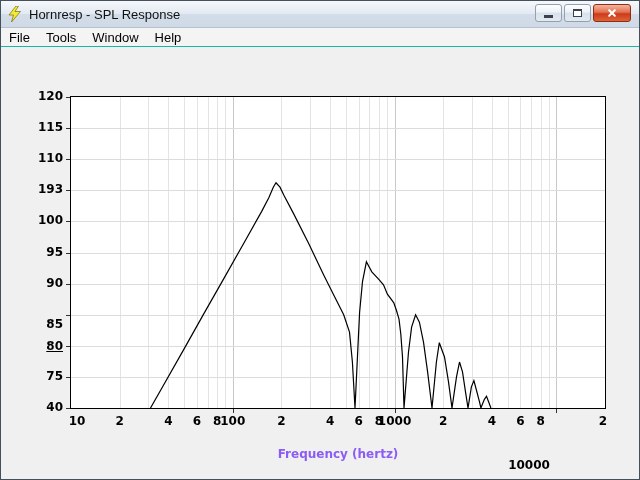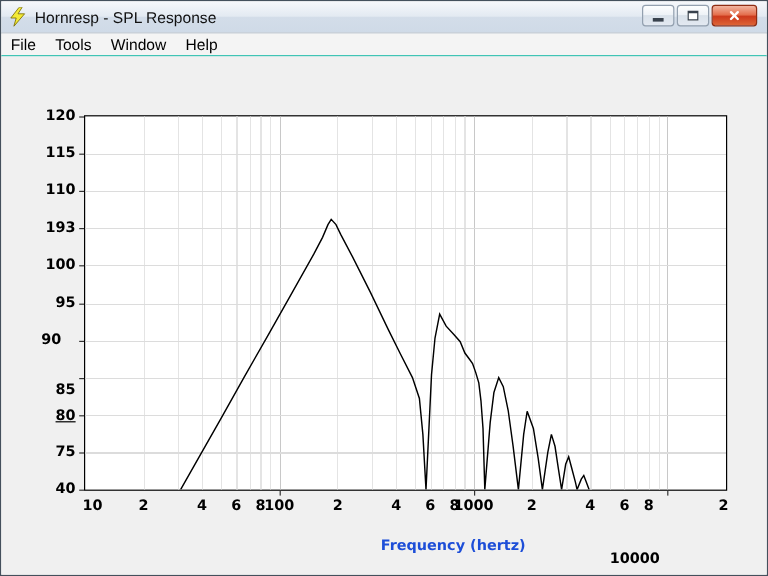--- a/index.html
+++ b/index.html
@@ -15,33 +15,33 @@
   .btn{height:18px;border-radius:3px;margin-left:2px;display:flex;align-items:center;justify-content:center;box-sizing:border-box;cursor:default;}
   .btn.minmax{width:27px;background:linear-gradient(#fdfefe,#eef2f7 45%,#d9e1ea 50%,#e3e9f1);border:1px solid #93a0af;}
   .btn.closeb{width:38px;background:linear-gradient(#f2b5a0,#e4704e 45%,#cd3a1c 55%,#dd6436);border:1px solid #8e2d14;}
   .glyph-min{width:9px;height:3px;background:#39424d;margin-top:7px;}
   .glyph-max{width:9px;height:8px;border:1px solid #39424d;border-top-width:2px;box-sizing:border-box;background:#fff;}
   .glyph-x{position:relative;width:12px;height:12px;}
   .glyph-x::before,.glyph-x::after{content:"";position:absolute;left:1px;top:5px;width:10px;height:2px;background:#fff;border-radius:1px;}
   .glyph-x::before{transform:rotate(45deg);}
   .glyph-x::after{transform:rotate(-45deg);}
   
-  .menubar{position:absolute;left:0;top:27px;width:100%;height:18px;background:#f4f4f4;border-bottom:1px solid #14b8a6;display:flex;align-items:center;}
+  .menubar{position:absolute;left:0;top:27px;width:100%;height:18px;background:#f4f4f4;border-bottom:6px solid #14b8a6;display:flex;align-items:center;}
   .menu-item{font-size:13px;color:#000;padding:1px 8px;white-space:nowrap;}
   
   .client{position:absolute;left:0;top:46px;width:100%;height:432px;background:#f0f0f0;}
   .chart-title{position:absolute;left:0;top:18px;width:100%;text-align:center;
     font-family:"DejaVu Sans",sans-serif;font-size:12px;font-weight:bold;color:#000;white-space:pre;}
   .plot{position:absolute;left:69px;top:49px;width:534px;height:311px;border:1px solid #000;background:#fff;}
   .ylab{position:absolute;width:44px;text-align:right;font-family:"DejaVu Sans",sans-serif;font-size:12px;font-weight:bold;color:#000;}
   .xlab{position:absolute;text-align:center;font-family:"DejaVu Sans",sans-serif;font-size:12px;font-weight:bold;color:#000000;transform:translateX(-50%);white-space:nowrap;}
   .ytick{position:absolute;width:4px;height:1px;background:#333;}
   .xtick{position:absolute;width:1px;height:4px;background:#333;}
-  .axis-title{position:absolute;left:237px;top:400px;width:200px;text-align:right;
-    font-family:"DejaVu Sans",sans-serif;font-size:12px;font-weight:bold;color:#1d4ed8;}
+  .axis-title{position:absolute;left:237px;top:400px;width:200px;text-align:center;
+    font-family:"DejaVu Sans",sans-serif;font-size:12px;font-weight:bold;color:#8b5cf6;}
 </style>
 </head>
 <body>
 
 <div class="window">
 
   <div class="titlebar">
     <span class="app-icon">
       <svg width="16" height="16" viewBox="0 0 16 16">
         <polygon points="9,0 2,9 6.5,9 4.5,16 13.5,5.5 8,5.5 11.5,0" fill="#f3ea36" stroke="#7a6c00" stroke-width="0.7"></polygon>
@@ -117,21 +117,21 @@
       <div class="ylab" style="left: 18px; top: 73px;">115</div>
       <div class="ytick" style="left: 65px; top: 112px;"></div>
       <div class="ylab" style="left: 18px; top: 104px;">110</div>
       <div class="ytick" style="left: 65px; top: 143px;"></div>
       <div class="ylab" style="left: 18px; top: 135px;">193</div>
       <div class="ytick" style="left: 65px; top: 174px;"></div>
       <div class="ylab" style="left: 18px; top: 166px;">100</div>
       <div class="ytick" style="left: 65px; top: 206px;"></div>
       <div class="ylab" style="left: 18px; top: 198px;">95</div>
       <div class="ytick" style="left: 65px; top: 237px;"></div>
-      <div class="ylab" style="left: 6px; top: 229px;">90</div>
+      <div class="ylab" style="left: 18px; top: 229px;">90</div>
       <div class="ytick" style="left: 65px; top: 268px;"></div>
       <div class="ylab" style="left: 18px; top: 260px; margin-top: 10px;">85</div>
       <div class="ytick" style="left: 65px; top: 299px;"></div>
       <div class="ylab" style="left: 18px; top: 292px; text-decoration: underline;">80</div>
       <div class="ytick" style="left: 65px; top: 330px;"></div>
       <div class="ylab" style="left: 18px; top: 322px;">75</div>
       <div class="ytick" style="left: 65px; top: 361px;"></div>
       <div class="ylab" style="left: 18px; top: 353px;">40</div>
       <div class="xtick" style="left: 232px; top: 362px;"></div>
       <div class="xtick" style="left: 394px; top: 362px;"></div>

